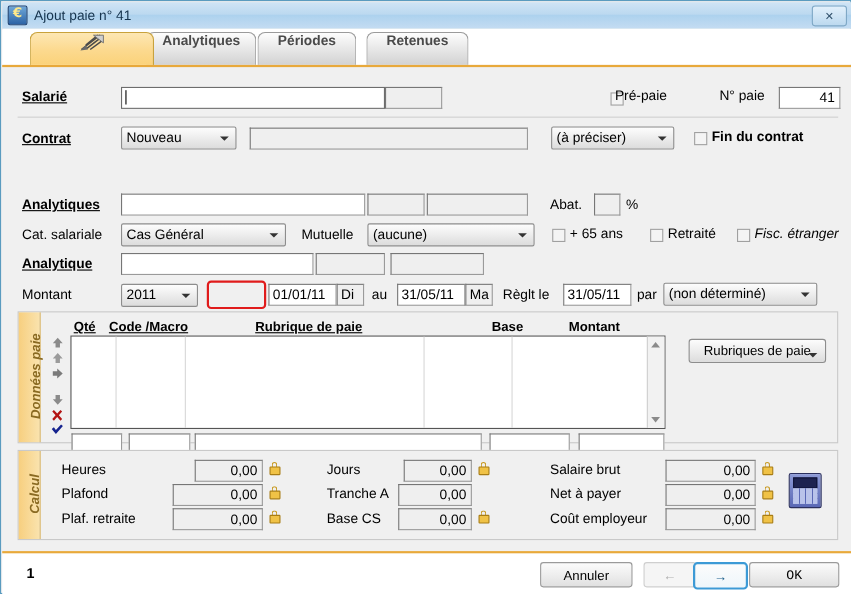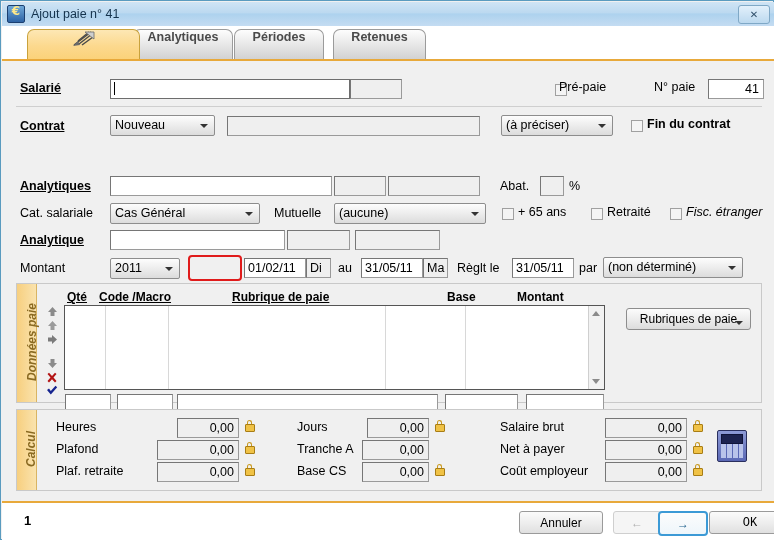--- a/index.html
+++ b/index.html
@@ -161,21 +161,21 @@
   .lock .bdy{position:absolute;left:0.5px;top:4px;width:10px;height:8px;background:#f0c246;border:1px solid #a87d15;box-sizing:border-box;border-radius:1px;}
   
   .footer{
     position:absolute;left:1px;top:500px;width:772px;height:38px;
     background:#ffffff;border-top:2px solid #e8a93b;
   }
   .footer .fbtn{
     position:absolute;top:8px;height:21px;
     border:1px solid #9a9a9a;border-radius:3px;
     background:linear-gradient(to bottom,#fbfbfb,#eeeeee 50%,#e0e0e0);
-    font-size:12px;display:flex;align-items:center;justify-content:center;color:#000;margin-left:28px;
+    font-size:12px;display:flex;align-items:center;justify-content:center;color:#000;
   }
   .footer .fbtn.focused{border:2px solid #3c9ad6;border-radius:4px;background:linear-gradient(to bottom,#fcfcfc,#eef6fb);}
   .footer .fbtn.disabled{color:#b0b0b0;border-color:#cfcfcf;background:#f5f5f5;}
   .calcicon{
     position:absolute;box-sizing:border-box;
     width:30px;height:32px;border:1px solid #2a2f5e;border-radius:2px;
     background:linear-gradient(to bottom,#8d9ad6,#5a68b5);
   }
   .calcicon .scr{position:absolute;left:3px;top:3px;right:3px;height:8px;background:#1d2350;border:1px solid #10143a;}
   .calcicon .keys{position:absolute;left:3px;top:13px;right:3px;bottom:3px;
@@ -279,21 +279,21 @@
     <div class="tbox grey" style="position:absolute;left:285px;top:169px;width:63px;"></div>
     <div class="tbox grey" style="position:absolute;left:353px;top:169px;width:85px;"></div>
 
     <span class="lbl" style="position:absolute;left:18px;top:200px;">Montant</span>
     <div class="combo" style="position:absolute;left:108px;top:197px;width:70px;">
       <span>2011</span>
       <i class="arw"></i>
     </div>
     <span class="lbl-b" style="position:absolute;left:191px;top:200px;margin-top:46px;">Période</span>
     <div class="redbox" style="left:186px;top:194px;width:54px;height:26px;"></div>
-    <div class="tbox" style="position:absolute;left:242px;top:197px;width:62px;">01/02/11</div>
+    <div class="tbox" style="position:absolute;left:242px;top:197px;width:62px;">01/01/11</div>
     <div class="tbox grey" style="position:absolute;left:304px;top:197px;width:25px;">Di</div>
     <span class="lbl" style="position:absolute;left:336px;top:200px;">au</span>
     <div class="tbox" style="position:absolute;left:359px;top:197px;width:62px;">31/05/11</div>
     <div class="tbox grey" style="position:absolute;left:421px;top:197px;width:25px;text-align:right;">Ma</div>
     <span class="lbl" style="position:absolute;left:455px;top:200px;">Règlt le</span>
     <div class="tbox" style="position:absolute;left:510px;top:197px;width:62px;">31/05/11</div>
     <span class="lbl" style="position:absolute;left:577px;top:200px;">par</span>
     <div class="combo" style="position:absolute;left:601px;top:196px;width:140px;">
       <span>(non déterminé)</span>
       <i class="arw"></i>

